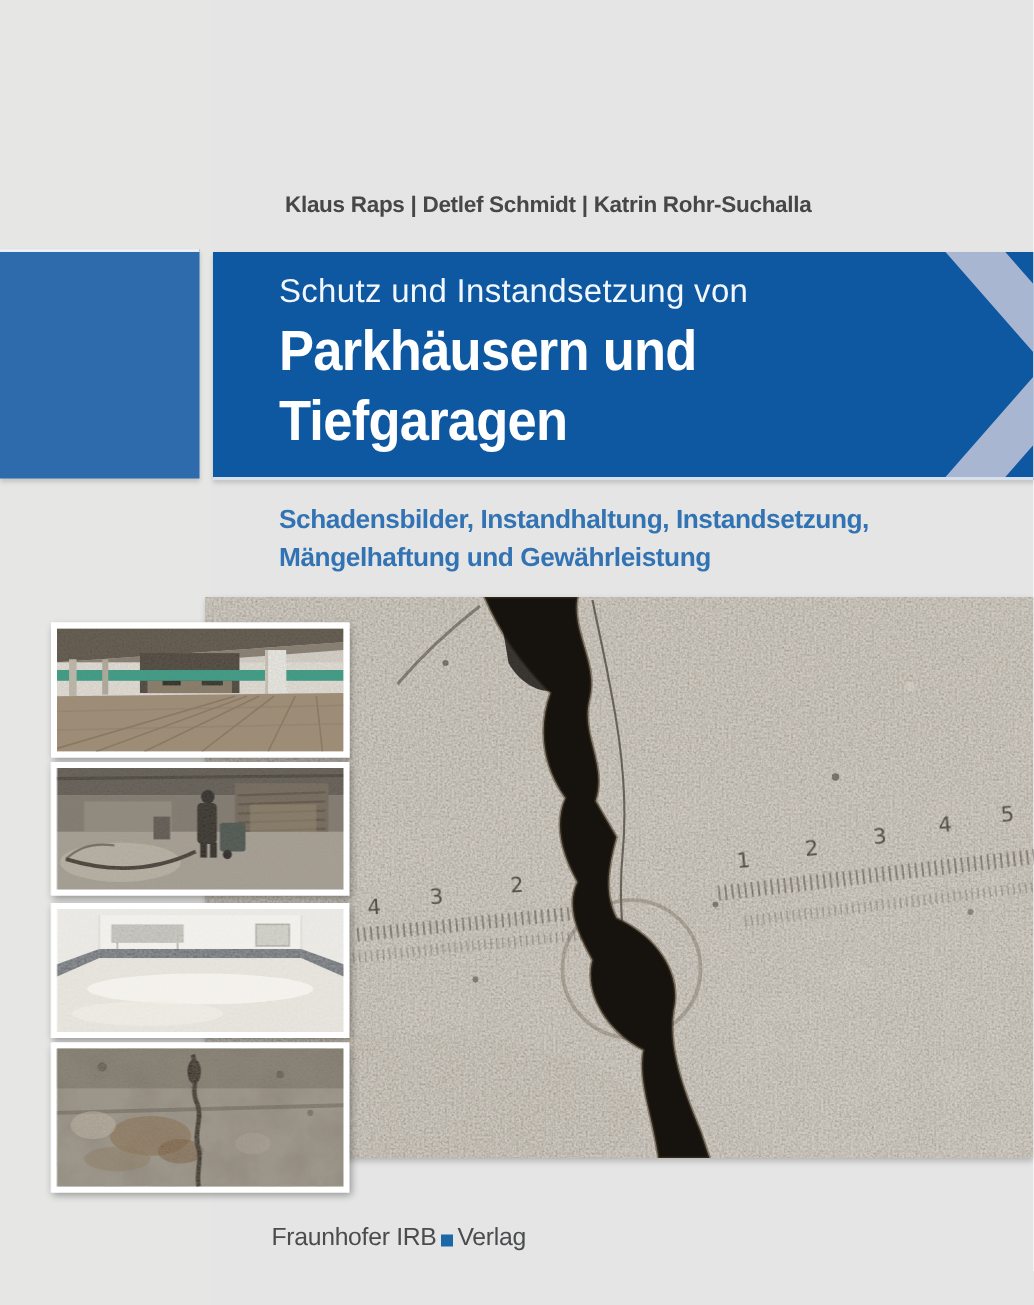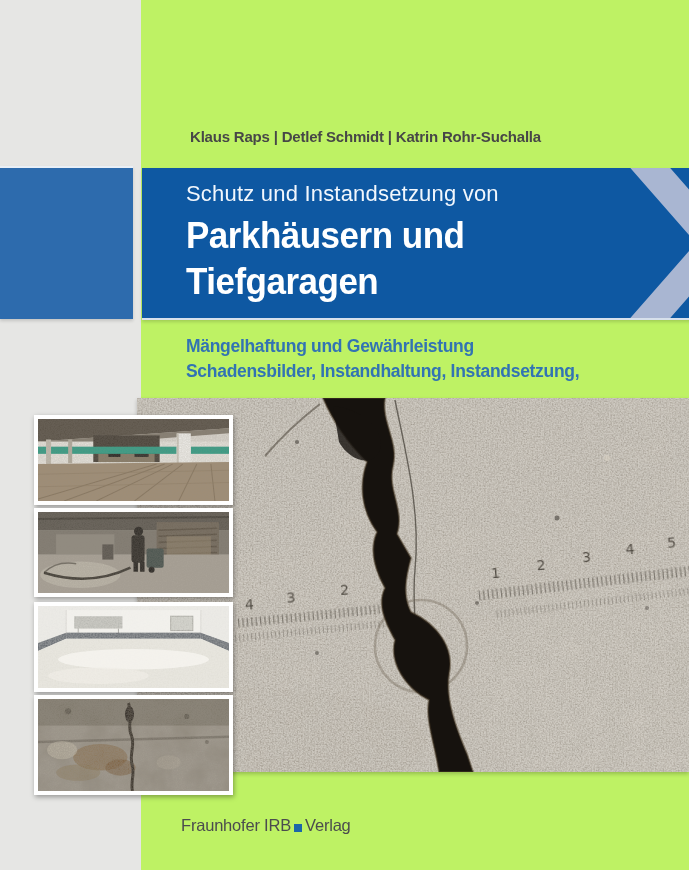--- a/index.html
+++ b/index.html
@@ -1,18 +1,18 @@
 <!DOCTYPE html>
 <html><head>
 <meta charset="utf-8">
 <style>
   html,body { margin:0; padding:0; background:#ffffff; }
   .page {
     position:relative; width:689px; height:870px; overflow:hidden;
-    background:#bef264; font-family:"Liberation Sans", sans-serif;
+    background:#e5e5e5; font-family:"Liberation Sans", sans-serif;
   }
   .sidebar {
     position:absolute; left:0; top:0; width:141px; height:870px;
     background:#e6e6e4;
   }
   .authors {
     position:absolute; left:190px; top:128px;
     font-size:15px; font-weight:600; letter-spacing:-0.2px; color:#474747;
     white-space:nowrap;
   }
@@ -99,22 +99,22 @@
     <div class="banner-text">
       <div class="series-line">Schutz und Instandsetzung von</div>
       <div class="title-block">
         <div class="title-line">Parkhäusern und</div>
         <div class="title-line">Tiefgaragen</div>
       </div>
     </div>
   </div>
 
   <div class="subtitle">
+    <div>Schadensbilder, Instandhaltung, Instandsetzung,</div>
     <div>Mängelhaftung und Gewährleistung</div>
-    <div>Schadensbilder, Instandhaltung, Instandsetzung,</div>
   </div>
 
   <div class="main-photo">
     <svg viewBox="0 0 552 374" preserveAspectRatio="none">
       <rect width="552" height="374" fill="#b1a99d"></rect>
       <ellipse cx="70" cy="70" rx="150" ry="90" fill="#9a968c" opacity="0.35"></ellipse>
       <ellipse cx="350" cy="60" rx="180" ry="60" fill="#a8a096" opacity="0.3"></ellipse>
       <ellipse cx="480" cy="290" rx="140" ry="110" fill="#c4beb1" opacity="0.35"></ellipse>
       <ellipse cx="120" cy="345" rx="170" ry="55" fill="#7e7260" opacity="0.3"></ellipse>
       <rect width="552" height="374" filter="url(#blotch)" opacity="0.75"></rect>

